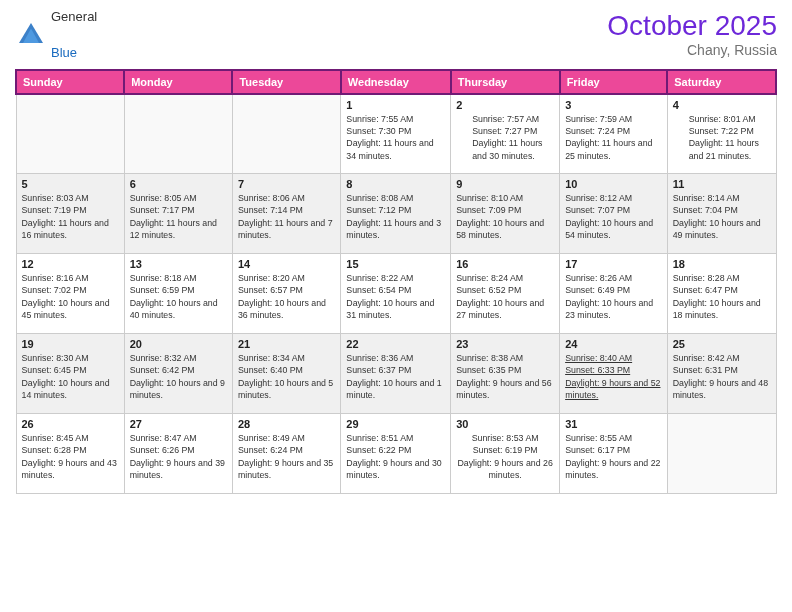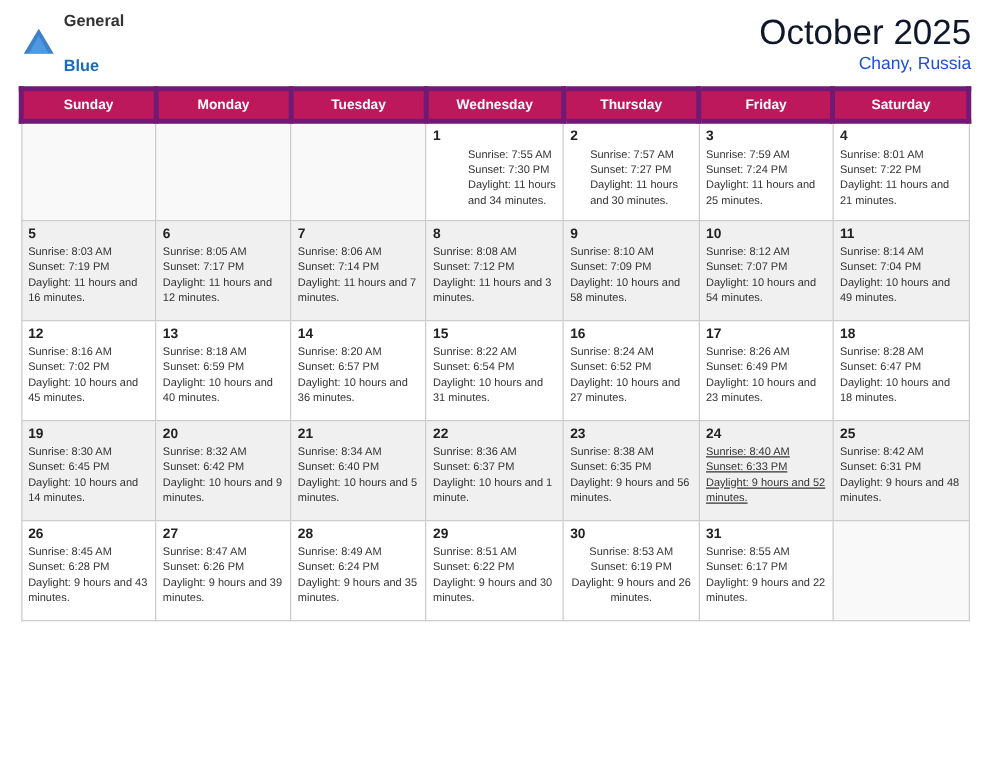--- a/index.html
+++ b/index.html
@@ -23,55 +23,55 @@
     }
     .logo {
       display: flex;
       align-items: center;
       gap: 4px;
     }
     .logo-text {
       display: flex;
       flex-direction: column;
       font-size: 13px;
-      font-weight: bold;
+      font-weight: normal;
       line-height: 1.1;
       gap: 22px;
     }
     .logo-text .general { color: #333; }
     .logo-text .blue { color: #1a6bbf; }
     .logo-icon {
       width: 32px;
       height: 32px;
     }
     .title-block {
       text-align: right;
     }
     .month-year {
       font-size: 28px;
       font-weight: normal;
-      color: #0f172a;
+      color: #6d28d9;
     }
     .location {
       font-size: 14px;
-      color: #1d4ed8;
+      color: #737373;
     }
     .calendar {
       width: 100%;
       border-collapse: collapse;
       font-size: 9.5px;
     }
     .calendar th {
-      background-color: #be185d;
+      background-color: #ec4899;
       color: #fff;
-      text-align: center;
+      text-align: left;
       padding: 5px 6px;
       font-size: 11px;
       font-weight: bold;
-      border: 4px solid #701a75;
+      border: 2px solid #701a75;
     }
     .calendar td {
       border: 1px solid #ccc;
       vertical-align: top;
       padding: 4px 5px;
       width: 113px;
       height: 80px;
       color: #333;
     }
     .calendar td.empty {
@@ -128,39 +128,39 @@
         <th>Saturday</th>
       </tr>
     </thead>
     <tbody id="calendar-body">
     <tr class="row-white">
           <td class="empty"></td>
           <td class="empty"></td>
           <td class="empty"></td>
           <td>
             <div class="day-num">1</div>
-            <div class="day-info" style="white-space: pre-line; margin-left: 28px;">Sunrise: 7:55 AM
+            <div class="day-info" style="white-space: pre-line;">Sunrise: 7:55 AM
 Sunset: 7:30 PM
 Daylight: 11 hours and 34 minutes.</div>
           </td>
           <td>
             <div class="day-num">2</div>
             <div class="day-info" style="white-space: pre-line; margin-left: 16px;">Sunrise: 7:57 AM
 Sunset: 7:27 PM
 Daylight: 11 hours and 30 minutes.</div>
           </td>
           <td>
             <div class="day-num">3</div>
             <div class="day-info" style="white-space: pre-line;">Sunrise: 7:59 AM
 Sunset: 7:24 PM
 Daylight: 11 hours and 25 minutes.</div>
           </td>
           <td>
             <div class="day-num">4</div>
-            <div class="day-info" style="white-space: pre-line;">Sunrise: 8:01 AM
+            <div class="day-info" style="white-space: pre-line; margin-left: 16px;">Sunrise: 8:01 AM
 Sunset: 7:22 PM
 Daylight: 11 hours and 21 minutes.</div>
           </td>
         </tr>
         <tr class="row-shaded">
           <td>
             <div class="day-num">5</div>
             <div class="day-info" style="white-space: pre-line;">Sunrise: 8:03 AM
 Sunset: 7:19 PM
 Daylight: 11 hours and 16 minutes.</div>

